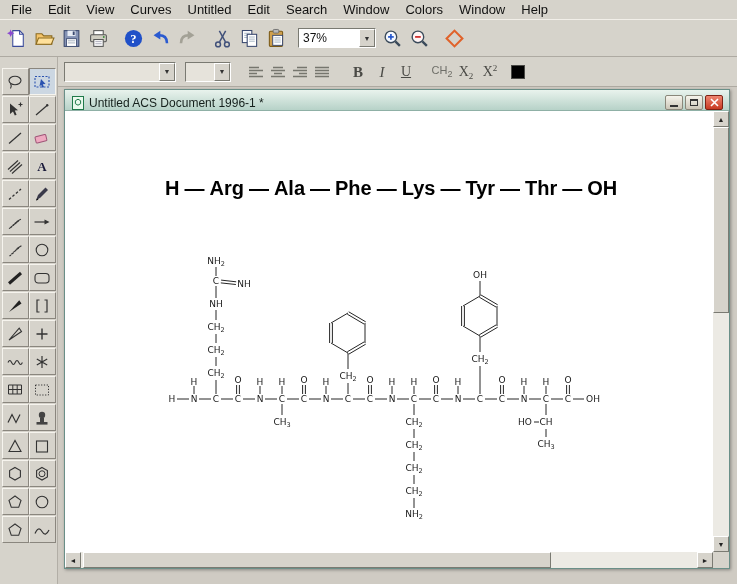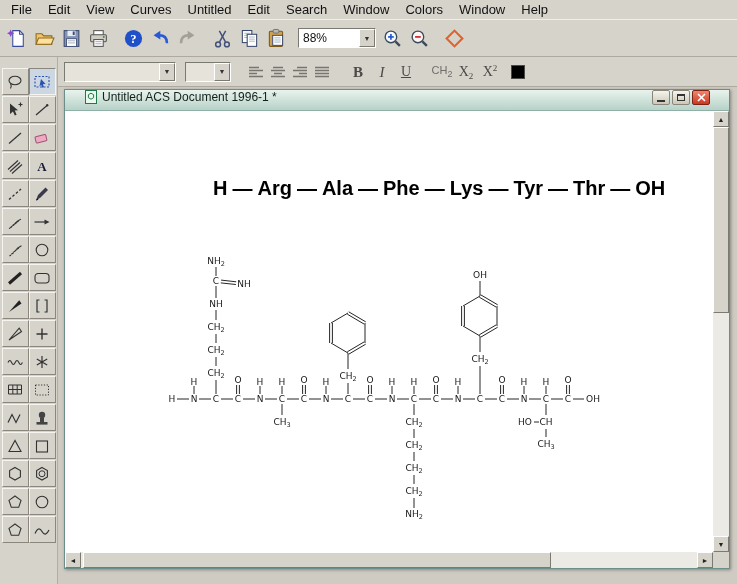--- a/index.html
+++ b/index.html
@@ -29,37 +29,37 @@
   .fb-italic{font-style:italic;font-size:15px;}
   .fb-underline{text-decoration:underline;font-size:14px;}
   .fb-small{font-size:11px;color:#6e6e68;}
   .fsub{font-size:9px;position:relative;top:3px;}
   .fsup{font-size:9px;position:relative;top:-5px;}
   .align-btn{width:22px;height:22px;display:inline-flex;align-items:center;justify-content:center;}
   .fmt-gap{width:10px;flex:none;}
   .swatch{width:14px;height:14px;background:#000;border:1px solid #4a4a46;margin-left:8px;flex:none;}
   .mdi{flex:1;position:relative;background:#cfcbc3;min-height:0;}
   .child{position:absolute;left:6px;top:2px;width:666px;height:480px;border:1px solid #6a8f88;background:var(--chrome,#d6d3cb);box-shadow:1px 1px 3px rgba(0,0,0,.35);display:flex;flex-direction:column;}
-  .titlebar{height:21px;display:flex;align-items:flex-start;padding:0 19px;background:linear-gradient(180deg,var(--titlebar-start,#e9f3ed),var(--titlebar-end,#b7d2c8));border-bottom:1px solid #8fb0a6;flex:none;}
+  .titlebar{height:21px;display:flex;align-items:flex-end;padding:0 6px;background:linear-gradient(180deg,var(--titlebar-start,#e9f3ed),var(--titlebar-end,#b7d2c8));border-bottom:1px solid #8fb0a6;flex:none;}
   .title-text{flex:1;font-size:12px;padding-left:4px;color:#15201c;white-space:nowrap;overflow:hidden;}
   .wbtn{width:18px;height:15px;margin-left:2px;border-radius:2px;display:inline-flex;align-items:center;justify-content:center;background:linear-gradient(#f6f4ec,#ccc7b8);border:1px solid #8a877a;flex:none;}
   .wbtn.close{background:linear-gradient(#ee8671,var(--close-button,#c83a22));border-color:#7e2214;}
   .min-glyph{width:8px;height:2px;background:#333;margin-top:6px;}
   .restore-glyph{width:8px;height:7px;border:1px solid #333;border-top-width:2px;}
   .child-content{flex:1;position:relative;background:#fff;min-height:0;}
   .canvas{position:absolute;left:0;top:0;right:16px;bottom:16px;background:var(--canvas,#fff);overflow:hidden;}
   .vscroll{position:absolute;top:0;right:0;width:16px;bottom:16px;background:#eceae4;display:flex;flex-direction:column;}
   .hscroll{position:absolute;left:0;bottom:0;height:16px;right:16px;background:#eceae4;display:flex;}
   .sarrow{width:16px;height:16px;background:var(--chrome,#d6d3cb);border:1px solid;border-color:#fff #7a7a72 #7a7a72 #fff;font-size:7px;display:flex;align-items:center;justify-content:center;color:#222;flex:none;}
   .vtrack{flex:1;position:relative;}
   .vthumb{position:absolute;left:0;top:0;width:16px;height:186px;background:var(--chrome,#d6d3cb);border:1px solid;border-color:#fff #7a7a72 #7a7a72 #fff;}
   .htrack{flex:1;position:relative;}
   .hthumb{position:absolute;top:0;left:2px;height:16px;width:468px;background:var(--chrome,#d6d3cb);border:1px solid;border-color:#fff #7a7a72 #7a7a72 #fff;}
   .scorner{position:absolute;right:0;bottom:0;width:16px;height:16px;background:var(--chrome,#d6d3cb);}
-  .sequence{position:absolute;left:100px;top:66px;font-size:20px;font-weight:bold;white-space:nowrap;color:#000;margin-left:48px;}
+  .sequence{position:absolute;left:100px;top:66px;font-size:20px;font-weight:bold;white-space:nowrap;color:#000;}
   .seq-dash{margin:0 5px;}
   #structure-svg{position:absolute;left:14px;top:0;}
 </style>
 </head>
 <body>
 
 <div class="app">
 
   <div class="menubar" id="menubar">
       <span class="menu-item">File</span>
@@ -147,21 +147,21 @@
         <span class="tbtn">
           <svg width="21" height="21" viewBox="0 0 20 20">
             <rect x="3.2" y="3" width="12.6" height="14.5" rx="1" fill="#cfa04e" stroke="#7a5a16"></rect>
             <rect x="6.8" y="1.4" width="5.4" height="3.4" rx="1" fill="#b8b8b8" stroke="#666" stroke-width=".8"></rect>
             <rect x="6.4" y="7" width="9.4" height="9.5" fill="#fff" stroke="#39486e" stroke-width=".9"></rect>
             <path d="M8 9.4 h6 M8 11.4 h6 M8 13.4 h6" stroke="#99aabb" stroke-width=".8"></path>
           </svg>
         </span>
       </span>
     <div class="combo zoom-combo">
-      <span class="combo-value">88%</span>
+      <span class="combo-value">37%</span>
       <span class="combo-btn">▼</span>
     </div>
     <span id="tb-right" style="display:inline-flex;align-items:center;">
         <span class="tbtn">
           <svg width="21" height="21" viewBox="0 0 20 20">
             <circle cx="8.5" cy="8.5" r="5.5" fill="#f4f8ff" stroke="#3a4a5a" stroke-width="1.3"></circle>
             <line x1="12.7" y1="12.7" x2="17" y2="17" stroke="#3a4a5a" stroke-width="2.2"></line>
             <line x1="8.5" y1="5.8" x2="8.5" y2="11.2" stroke="#2255cc" stroke-width="1.6"></line>
             <line x1="5.8" y1="8.5" x2="11.2" y2="8.5" stroke="#2255cc" stroke-width="1.6"></line>
           </svg>

